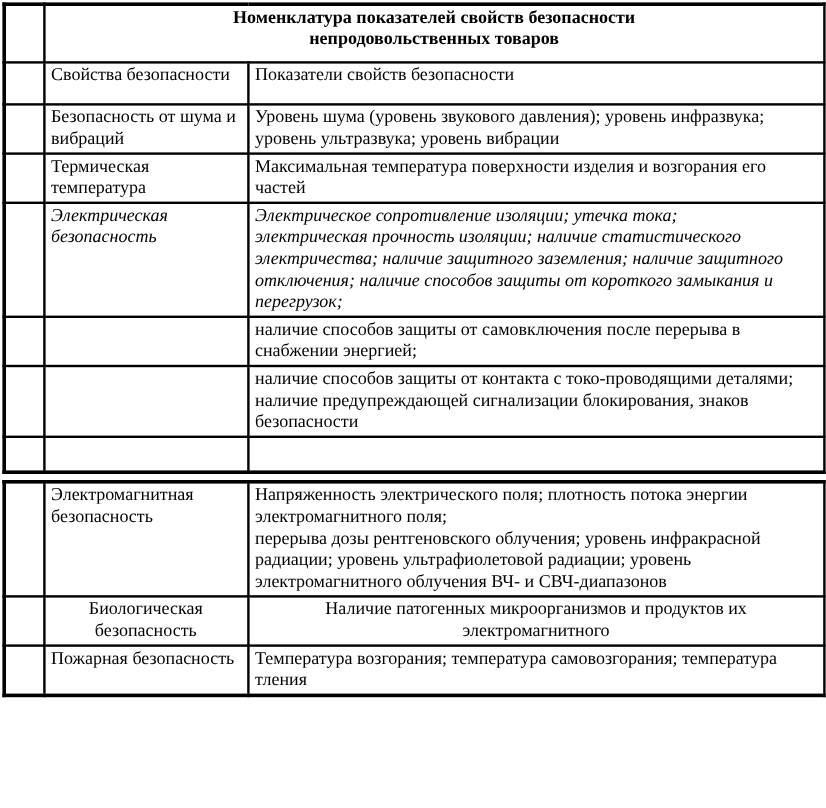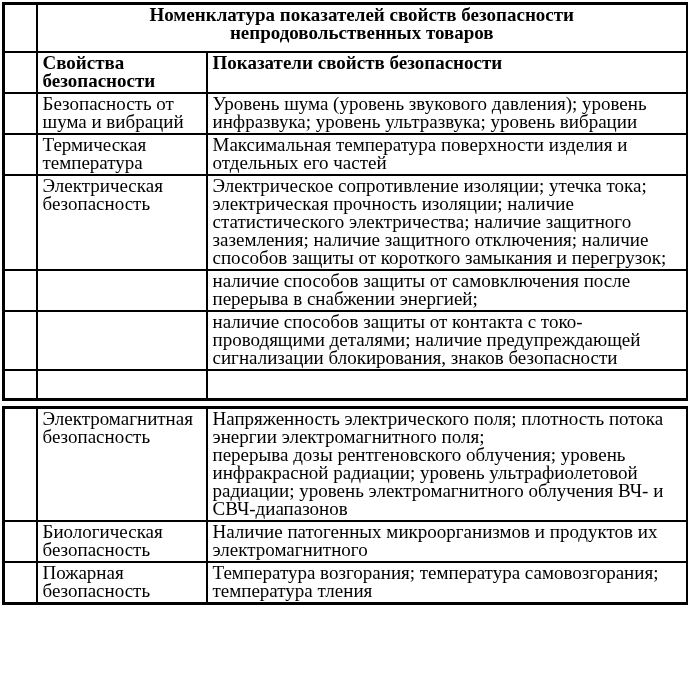--- a/index.html
+++ b/index.html
@@ -19,21 +19,21 @@
   table.doc-table {
     border-collapse: collapse;
     table-layout: fixed;
     width: 684px;
     border: 3px solid #000000;
   }
   table.doc-table td {
     border: 2px solid #000000;
     vertical-align: top;
     padding: 1px 5px 2px 5px;
-    font-size: 19px;
+    font-size: 15px;
     line-height: 18px;
     overflow: hidden;
     box-sizing: border-box;
   }
   .col-num  { width: 33px;  }
   .col-prop { width: 170px; }
   .col-ind  { width: 481px; }
 
   td.title-cell {
     font-weight: bold;
@@ -45,31 +45,31 @@
   }
   td.ind-cell { white-space: pre-line; }
 
   .gap {
     height: 5px;
     background: #ffffff;
   }
 
   
   tr.h-title { height: 48px; }
-  tr.h-head  { height: 35px; font-weight: bold; }
+  tr.h-head  { height: 35px; }
   tr.h-r0 { height: 64px; }
   tr.h-r1 { height: 37px; }
   tr.h-r2 { height: 35px; }
-  tr.h-r3 { height: 92px; }
+  tr.h-r3 { height: 92px; font-style: italic; }
   tr.h-r4 { height: 37px; }
   tr.h-r5 { height: 55px; }
   tr.h-r6 { height: 30px; }
   tr.h-s0 { height: 93px; }
   tr.h-s1 { height: 36px; }
-  tr.h-s2 { height: 38px; }
+  tr.h-s2 { height: 38px; text-align: center; }
   tr.h-s3 { height: 38px; }
 </style>
 </head>
 <body>
 
 <div class="page">
 
   <table class="doc-table">
     <colgroup>
       <col class="col-num">
@@ -88,21 +88,21 @@
         <td>Показатели свойств безопасности</td>
       </tr>
       <tr class="h-r1">
         <td></td>
         <td>Безопасность от шума и вибраций</td>
         <td class="ind-cell">Уровень шума (уровень звукового давления); уровень инфразвука; уровень ультразвука; уровень вибрации</td>
       </tr>
       <tr class="h-r2">
         <td></td>
         <td>Термическая температура</td>
-        <td class="ind-cell">Максимальная температура поверхности изделия и отдельных его частей</td>
+        <td class="ind-cell">Максимальная температура поверхности изделия и возгорания его частей</td>
       </tr>
       <tr class="h-r3">
         <td></td>
         <td>Электрическая безопасность</td>
         <td class="ind-cell">Электрическое сопротивление изоляции; утечка тока;
 электрическая прочность изоляции; наличие статистического электричества; наличие защитного заземления; наличие защитного отключения; наличие способов защиты от короткого замыкания и перегрузок;</td>
       </tr>
       <tr class="h-r4">
         <td></td>
         <td></td>

